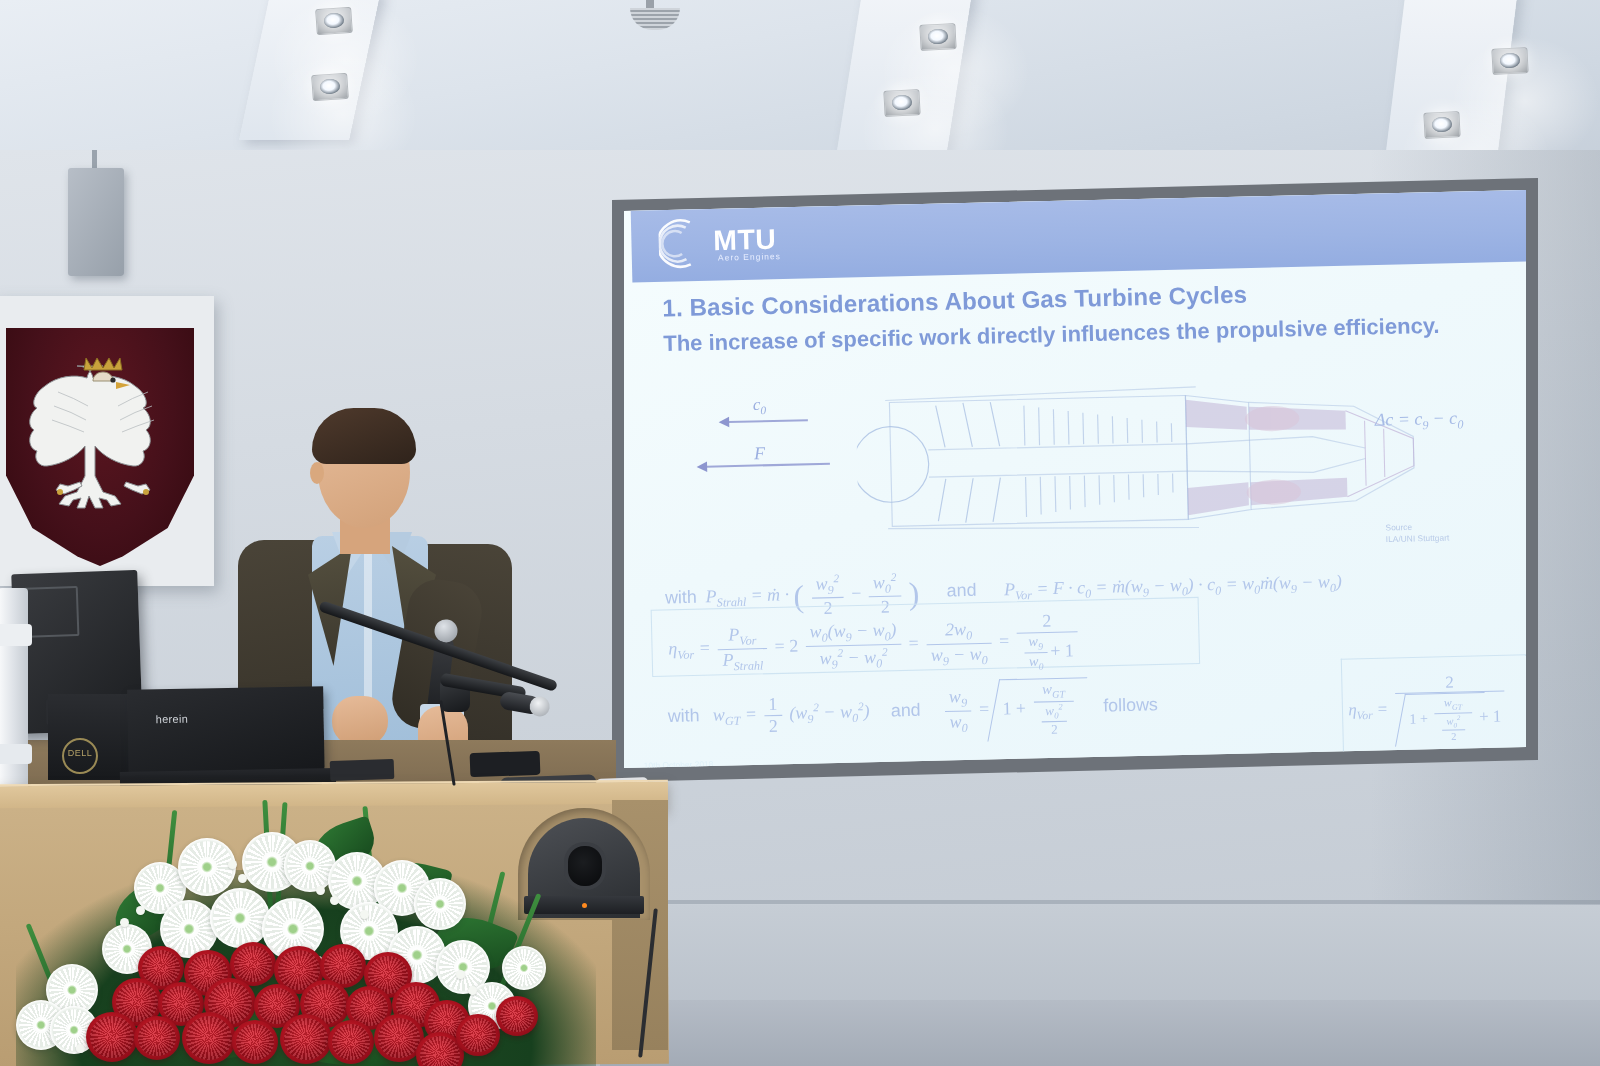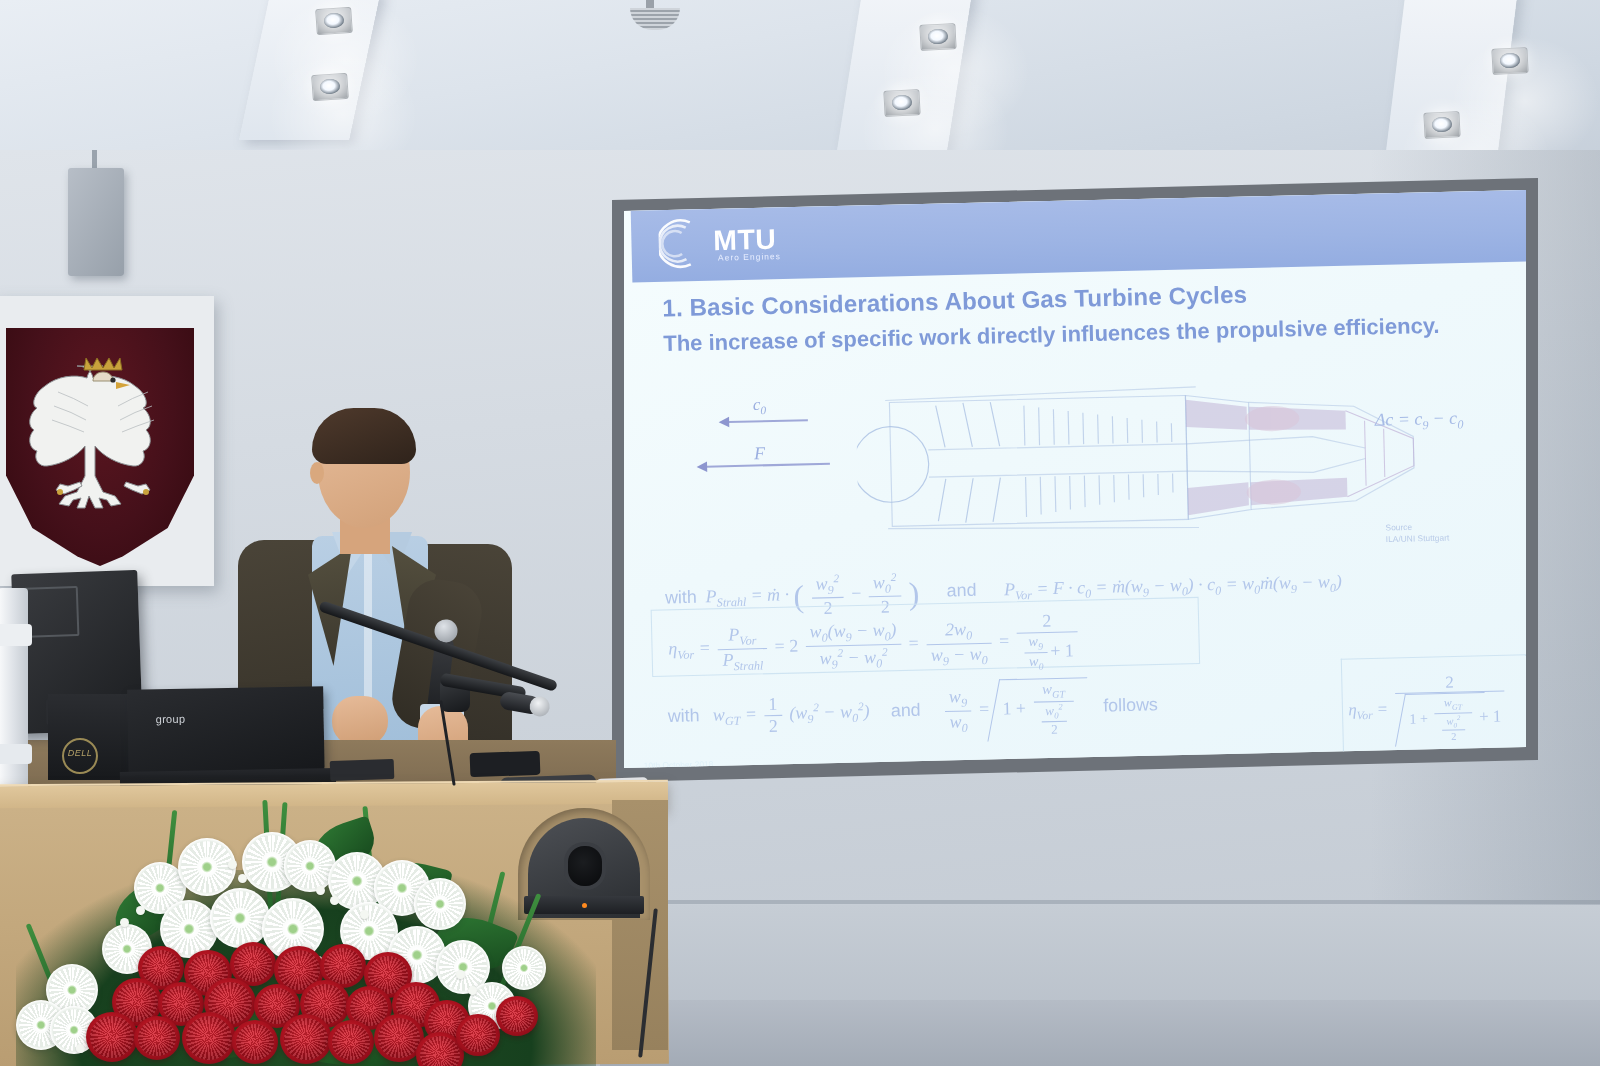--- a/index.html
+++ b/index.html
@@ -116,21 +116,21 @@
     background:linear-gradient(180deg,#8e7a5c,#7c6a50);}
 
   .monitor{position:absolute;left:14px;top:572px;width:126px;height:160px;border-radius:3px;
     background:linear-gradient(140deg,#3a3c40,#1b1d20);box-shadow:4px 6px 12px rgba(40,45,52,.45);
     transform:rotate(-2deg);}
   .mon-vesa{position:absolute;left:12px;top:14px;width:50px;height:46px;border:2px solid #54585d;border-radius:2px;}
   .mon-stand{position:absolute;left:30px;top:126px;width:66px;height:26px;background:#2a2c30;border-radius:3px;}
   .dell-base{position:absolute;left:48px;top:694px;width:124px;height:86px;
     background:linear-gradient(180deg,#2b2d31,#17191c);}
   .dell-mark{position:absolute;left:14px;top:44px;width:32px;height:32px;border-radius:50%;
-    border:2px solid #9a8a55;font-style:italic;}
+    border:2px solid #9a8a55;}
   .dell-mark span{position:absolute;left:0;top:8px;width:32px;text-align:center;font-size:9px;color:#b3a067;letter-spacing:.5px;}
 
   .laptop{position:absolute;left:128px;top:688px;width:196px;height:100px;
     background:linear-gradient(165deg,#2a2c30,#141619);transform:rotate(-1deg);
     box-shadow:3px 5px 10px rgba(30,34,40,.4);}
   .lenovo{position:absolute;left:28px;top:24px;font-size:11px;color:#cfd3d8;letter-spacing:.3px;
     font-family:"Liberation Sans",sans-serif;}
   .laptop-base{position:absolute;left:120px;top:770px;width:216px;height:22px;
     background:linear-gradient(180deg,#25272b,#101214);transform:rotate(-1deg);}
 
@@ -441,21 +441,21 @@
   <div class="monitor">
     <div class="mon-vesa"></div>
     <div class="mon-stand"></div>
   </div>
   <div class="dell-base">
     <div class="dell-mark">
         <span>DELL</span>
       </div>
   </div>
   <div class="laptop">
-    <div class="lenovo">group</div>
+    <div class="lenovo">herein</div>
   </div>
   <div class="laptop-base"></div>
 
   <div class="white-pole"></div>
   <div class="pole-joint"></div>
   <div class="pole-joint2"></div>
 
   <div class="desk-clutter" style="left:330px;top:760px;width:64px;height:20px;transform:rotate(-2deg);"></div>
   <div class="desk-clutter" style="left:470px;top:752px;width:70px;height:24px;border-radius:4px;transform:rotate(-2deg);background:#1d1f23;"></div>
   <div class="desk-clutter" style="left:500px;top:776px;width:96px;height:14px;border-radius:7px;background:#3b3e43;transform:rotate(-2deg);"></div>

